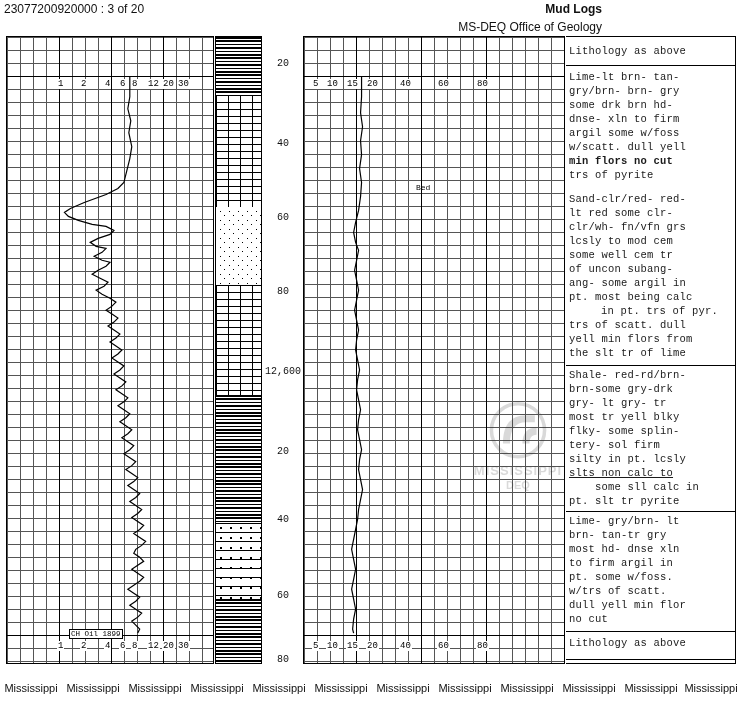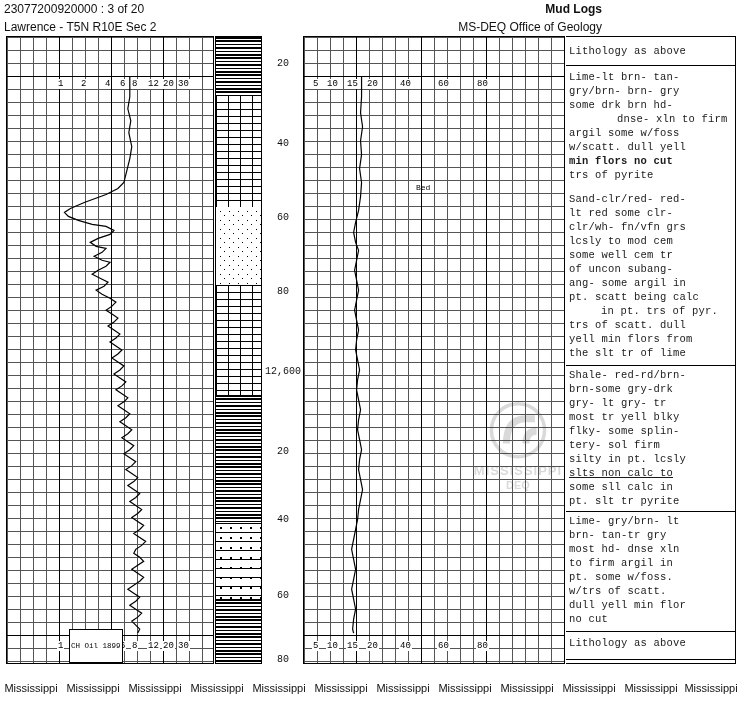--- a/index.html
+++ b/index.html
@@ -145,29 +145,28 @@
   .footer .fcell{
     position:absolute;top:14px;font-size:11px;text-align:center;
   }
 
   .bed-lbl{
     position:absolute;font-size:8px;font-family:"Liberation Mono", monospace;
     color:#000;
   }
   .tiny-lbl{
     position:absolute;font-size:7.5px;font-family:"Liberation Mono", monospace;
-    color:#000;background:#fff;padding:12px 1px;border:1px solid #000;
+    color:#000;background:#fff;padding:0 1px;border:1px solid #000;
   }
 </style>
 </head>
 <body>
 
 <div class="hdr">
   <div class="hdr-left-1">23077200920000 : 3 of 20</div>
-  <div class="hdr-left-2">Lawrence - T5N R10E Sec 2</div>
   <div class="hdr-right-1">Mud Logs</div>
   <div class="hdr-right-2">MS-DEQ Office of Geology</div>
 </div>
 
 <div class="frame">
 
   <div class="grid track1">
     <div class="heavy-v" style="left:52px;"></div>
     <div class="heavy-v" style="left:104px;"></div>
     <div class="heavy-v" style="left:156px;"></div>
@@ -274,50 +273,50 @@
   </div>
 
   <div class="remarks">
 
     <div class="rmk-line" style="top:8px;">Lithology as above</div>
     <div class="rmk-rule" style="top:28px;"></div>
 
     <div class="rmk-line" style="top:34px;">Lime-lt brn- tan-</div>
     <div class="rmk-line" style="top:48px;">gry/brn- brn- gry</div>
     <div class="rmk-line" style="top:62px;">some drk brn hd-</div>
-    <div class="rmk-line" style="top:76px;margin-left:48px;">dnse- xln to firm</div>
+    <div class="rmk-line" style="top:76px;">dnse- xln to firm</div>
     <div class="rmk-line" style="top:90px;">argil some w/foss</div>
     <div class="rmk-line" style="top:104px;">w/scatt. dull yell</div>
     <div class="rmk-line" style="top:118px;font-weight:bold;">min flors no cut</div>
     <div class="rmk-line" style="top:132px;">trs of pyrite</div>
 
     <div class="rmk-line" style="top:156px;">Sand-clr/red- red-</div>
     <div class="rmk-line" style="top:170px;">lt red some clr-</div>
     <div class="rmk-line" style="top:184px;">clr/wh- fn/vfn grs</div>
     <div class="rmk-line" style="top:198px;">lcsly to mod cem</div>
     <div class="rmk-line" style="top:212px;">some well cem tr</div>
     <div class="rmk-line" style="top:226px;">of uncon subang-</div>
     <div class="rmk-line" style="top:240px;">ang- some argil in</div>
-    <div class="rmk-line" style="top:254px;">pt. scatt being calc</div>
+    <div class="rmk-line" style="top:254px;">pt. most being calc</div>
     <div class="rmk-line" style="top:268px;margin-left:32px;">in pt. trs of pyr.</div>
     <div class="rmk-line" style="top:282px;">trs of scatt. dull</div>
     <div class="rmk-line" style="top:296px;">yell min flors from</div>
     <div class="rmk-line" style="top:310px;">the slt tr of lime</div>
 
     <div class="rmk-rule" style="top:328px;"></div>
 
     <div class="rmk-line" style="top:332px;">Shale- red-rd/brn-</div>
     <div class="rmk-line" style="top:346px;">brn-some gry-drk</div>
     <div class="rmk-line" style="top:360px;">gry- lt gry- tr</div>
     <div class="rmk-line" style="top:374px;">most tr yell blky</div>
     <div class="rmk-line" style="top:388px;">flky- some splin-</div>
     <div class="rmk-line" style="top:402px;">tery- sol firm</div>
     <div class="rmk-line" style="top:416px;">silty in pt. lcsly</div>
     <div class="rmk-line" style="top:430px;text-decoration:underline;">slts non calc to</div>
-    <div class="rmk-line" style="top:444px;">some sll calc in</div>
+    <div class="rmk-line" style="top:444px;margin-left:26px;">some sll calc in</div>
     <div class="rmk-line" style="top:458px;">pt. slt tr pyrite</div>
 
     <div class="rmk-rule" style="top:474px;"></div>
 
     <div class="rmk-line" style="top:478px;">Lime- gry/brn- lt</div>
     <div class="rmk-line" style="top:492px;">brn- tan-tr gry</div>
     <div class="rmk-line" style="top:506px;">most hd- dnse xln</div>
     <div class="rmk-line" style="top:520px;">to firm argil in</div>
     <div class="rmk-line" style="top:534px;">pt. some w/foss.</div>
     <div class="rmk-line" style="top:548px;">w/trs of scatt.</div>

